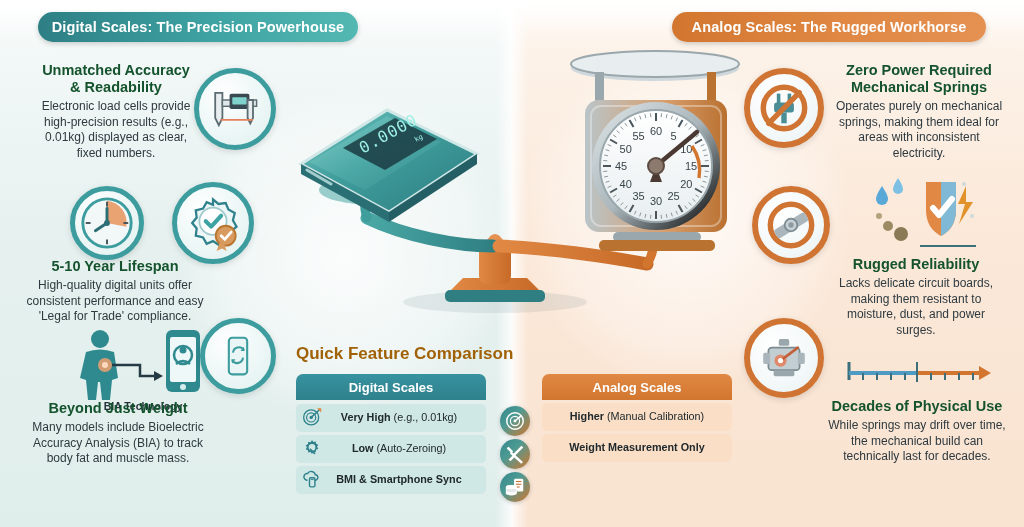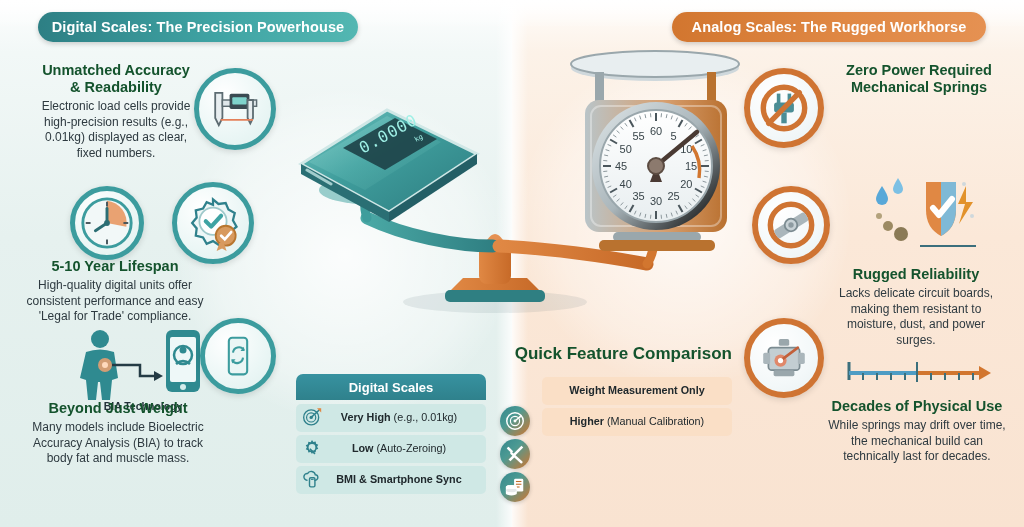--- a/index.html
+++ b/index.html
@@ -42,21 +42,21 @@
     justify-content:center;box-sizing:border-box;}
   .cicon.teal{background:radial-gradient(circle at 35% 30%,#ffffff 0%,#eaf6f5 62%,#dff0ee 100%);
     border:5px solid #3c9c9e;box-shadow:0 2px 6px rgba(0,0,0,.13);}
   .cicon.orange{background:radial-gradient(circle at 35% 30%,#ffffff 0%,#f3f8f9 62%,#e9f1f2 100%);
     border:6px solid #cf7433;box-shadow:0 2px 6px rgba(0,0,0,.13);}
   .cicon.grad{border:none;box-shadow:0 1px 4px rgba(0,0,0,.2);
     background:linear-gradient(135deg,#35878c 0%,#4c9a93 40%,#d2762f 100%);}
 
   
   #table-wrap{position:absolute;left:296px;top:344px;width:436px;}
-  .tbl-title{text-align:right;font-size:17px;font-weight:bold;color:#14532d;}
+  .tbl-title{text-align:left;font-size:17px;font-weight:bold;color:#a16207;}
   .tbl-grid{position:relative;margin-top:10px;height:124px;}
   .col{position:absolute;top:0;width:190px;}
   .col.left{left:0;}
   .col.right{left:246px;}
   .col-head{height:26px;border-radius:7px 7px 0 0;display:flex;align-items:center;
     justify-content:center;color:#fff;font-size:13px;font-weight:bold;}
   .col.left .col-head{background:linear-gradient(180deg,#3792a0 0%,#2f818c 100%);}
   .col.right .col-head{background:linear-gradient(180deg,#e08844 0%,#d2762f 100%);}
   .cell{height:28px;margin-top:3px;border-radius:5px;display:flex;align-items:center;
     justify-content:center;font-size:10.8px;color:#20292d;padding:0 6px;box-sizing:border-box;
@@ -361,20 +361,21 @@
         <rect x="27" y="35" width="6" height="12" fill="#4a8d95"></rect>
       </g>
       <line x1="13" y1="47" x2="47" y2="13" stroke="#cf7433" stroke-width="6" stroke-linecap="round"></line>
     </svg>
   </div>
   <div class="tblock" style="left:832px;top:62px;width:174px;">
     <div class="t-title">
       <span>Zero Power Required</span><br>
       <span>Mechanical Springs</span>
     </div>
+    <div class="t-body">Operates purely on mechanical springs, making them ideal for areas with inconsistent electricity.</div>
   </div>
 
   <div class="cicon orange" style="left:752px;top:186px;width:78px;height:78px;">
     <svg viewBox="0 0 60 60" width="54" height="54">
       <circle cx="30" cy="30" r="23" fill="none" stroke="#cf7433" stroke-width="6"></circle>
       <rect x="10" y="25" width="40" height="11" rx="3" fill="#aab6bb" transform="rotate(-32 30 30)"></rect>
       <circle cx="30" cy="30" r="7" fill="#c7d1d5" stroke="#7b8b91" stroke-width="2"></circle>
       <circle cx="30" cy="30" r="3" fill="#8d9ba1"></circle>
     </svg>
   </div>
@@ -385,21 +386,21 @@
     <circle cx="33" cy="58" r="7" fill="#8a7a56"></circle>
     <circle cx="11" cy="40" r="3" fill="#b3a27c"></circle>
     <path d="M58 6 L88 6 L88 34 q0 18 -15 26 q-15 -8 -15 -26 Z" fill="#e08844"></path>
     <path d="M73 6 L88 6 L88 34 q0 18 -15 26 Z" fill="#7fb9d6"></path>
     <path d="M65 32 l6 7 13 -16" stroke="#fff" stroke-width="6" fill="none" stroke-linecap="round" stroke-linejoin="round"></path>
     <path d="M98 10 l-8 18 h7 l-6 20 14 -22 h-7 z" fill="#e2922b"></path>
     <circle cx="96" cy="8" r="2" fill="#cfd8dc"></circle>
     <circle cx="104" cy="40" r="2" fill="#cfd8dc"></circle>
     <line x1="52" y1="70" x2="108" y2="70" stroke="#3b6f7c" stroke-width="2"></line>
   </svg>
-  <div class="tblock" style="left:826px;top:256px;width:180px;margin-top:10px;">
+  <div class="tblock" style="left:826px;top:256px;width:180px;">
     <div class="t-title">Rugged Reliability</div>
     <div class="t-body">Lacks delicate circuit boards, making them resistant to moisture, dust, and power surges.</div>
   </div>
 
   <div class="cicon orange" style="left:744px;top:318px;width:80px;height:80px;">
     <svg viewBox="0 0 60 60" width="52" height="52">
       <rect x="24" y="8" width="12" height="8" rx="2" fill="#9aa7ac"></rect>
       <rect x="12" y="18" width="36" height="26" rx="4" fill="#c3ced2" stroke="#7b8b91" stroke-width="2"></rect>
       <rect x="6" y="24" width="8" height="13" rx="2" fill="#aab6bb"></rect>
       <rect x="46" y="24" width="8" height="13" rx="2" fill="#aab6bb"></rect>
@@ -490,25 +491,26 @@
               <line x1="13" y1="9" x2="19" y2="9" stroke="#c2702d" stroke-width="1.2"></line>
               <line x1="13" y1="12" x2="17" y2="12" stroke="#c2702d" stroke-width="1.2"></line>
               <ellipse cx="8" cy="12" rx="6" ry="2.2" fill="#fff"></ellipse>
               <path d="M2 12 v7 a6 2.2 0 0 0 12 0 v-7" fill="#fff"></path>
               <ellipse cx="8" cy="15.5" rx="6" ry="2.2" fill="#e6e9ea"></ellipse>
               <ellipse cx="8" cy="12" rx="6" ry="2.2" fill="#fff"></ellipse>
             </svg>
           </div>
         </div>
       <div class="col right">
+        <div class="col-head">Analog Scales</div>
         <div id="analog-cells">
             <div class="cell">
-              <span><b>Weight Measurement Only</b></span>
+              <span><b>Higher</b> (Manual Calibration)</span>
             </div>
             <div class="cell">
-              <span><b>Higher</b> (Manual Calibration)</span>
+              <span><b>Weight Measurement Only</b></span>
             </div>
           </div>
       </div>
     </div>
   </div>
 
 </div>
 
 </body></html>

